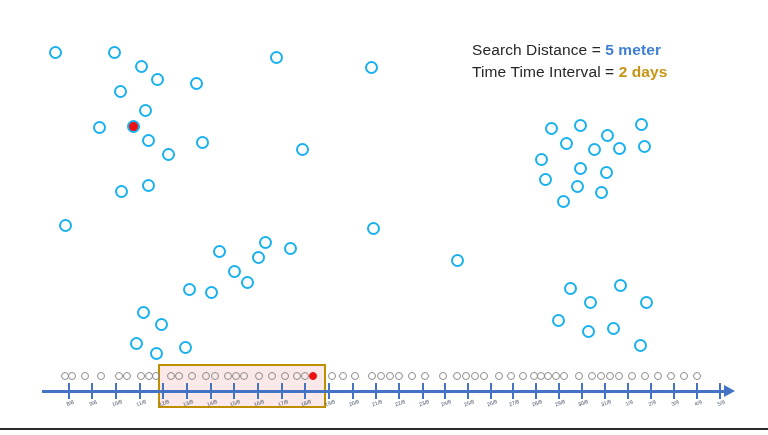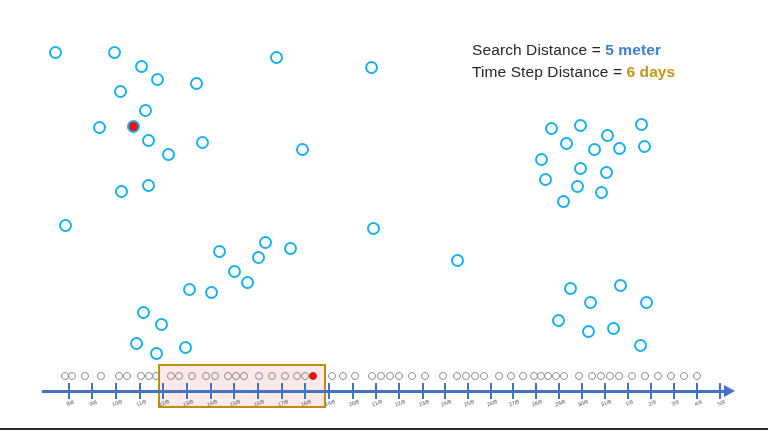--- a/index.html
+++ b/index.html
@@ -143,21 +143,21 @@
 </head>
 <body>
 
 <div id="slide">
 
   <div id="legend">
     <div class="legend-line">
       <span>Search Distance = </span><span class="legend-val val-blue">5 meter</span>
     </div>
     <div class="legend-line">
-      <span>Time Step Distance = </span><span class="legend-val val-gold">6 days</span>
+      <span>Time Time Interval = </span><span class="legend-val val-gold">2 days</span>
     </div>
   </div>
 
   <div id="scatter">
       <div class="pt" style="left: 48.5px; top: 45.5px;"></div>
       <div class="pt" style="left: 107.5px; top: 45.5px;"></div>
       <div class="pt" style="left: 134.5px; top: 59.5px;"></div>
       <div class="pt" style="left: 150.5px; top: 72.5px;"></div>
       <div class="pt" style="left: 189.5px; top: 76.5px;"></div>
       <div class="pt" style="left: 113.5px; top: 84.5px;"></div>

